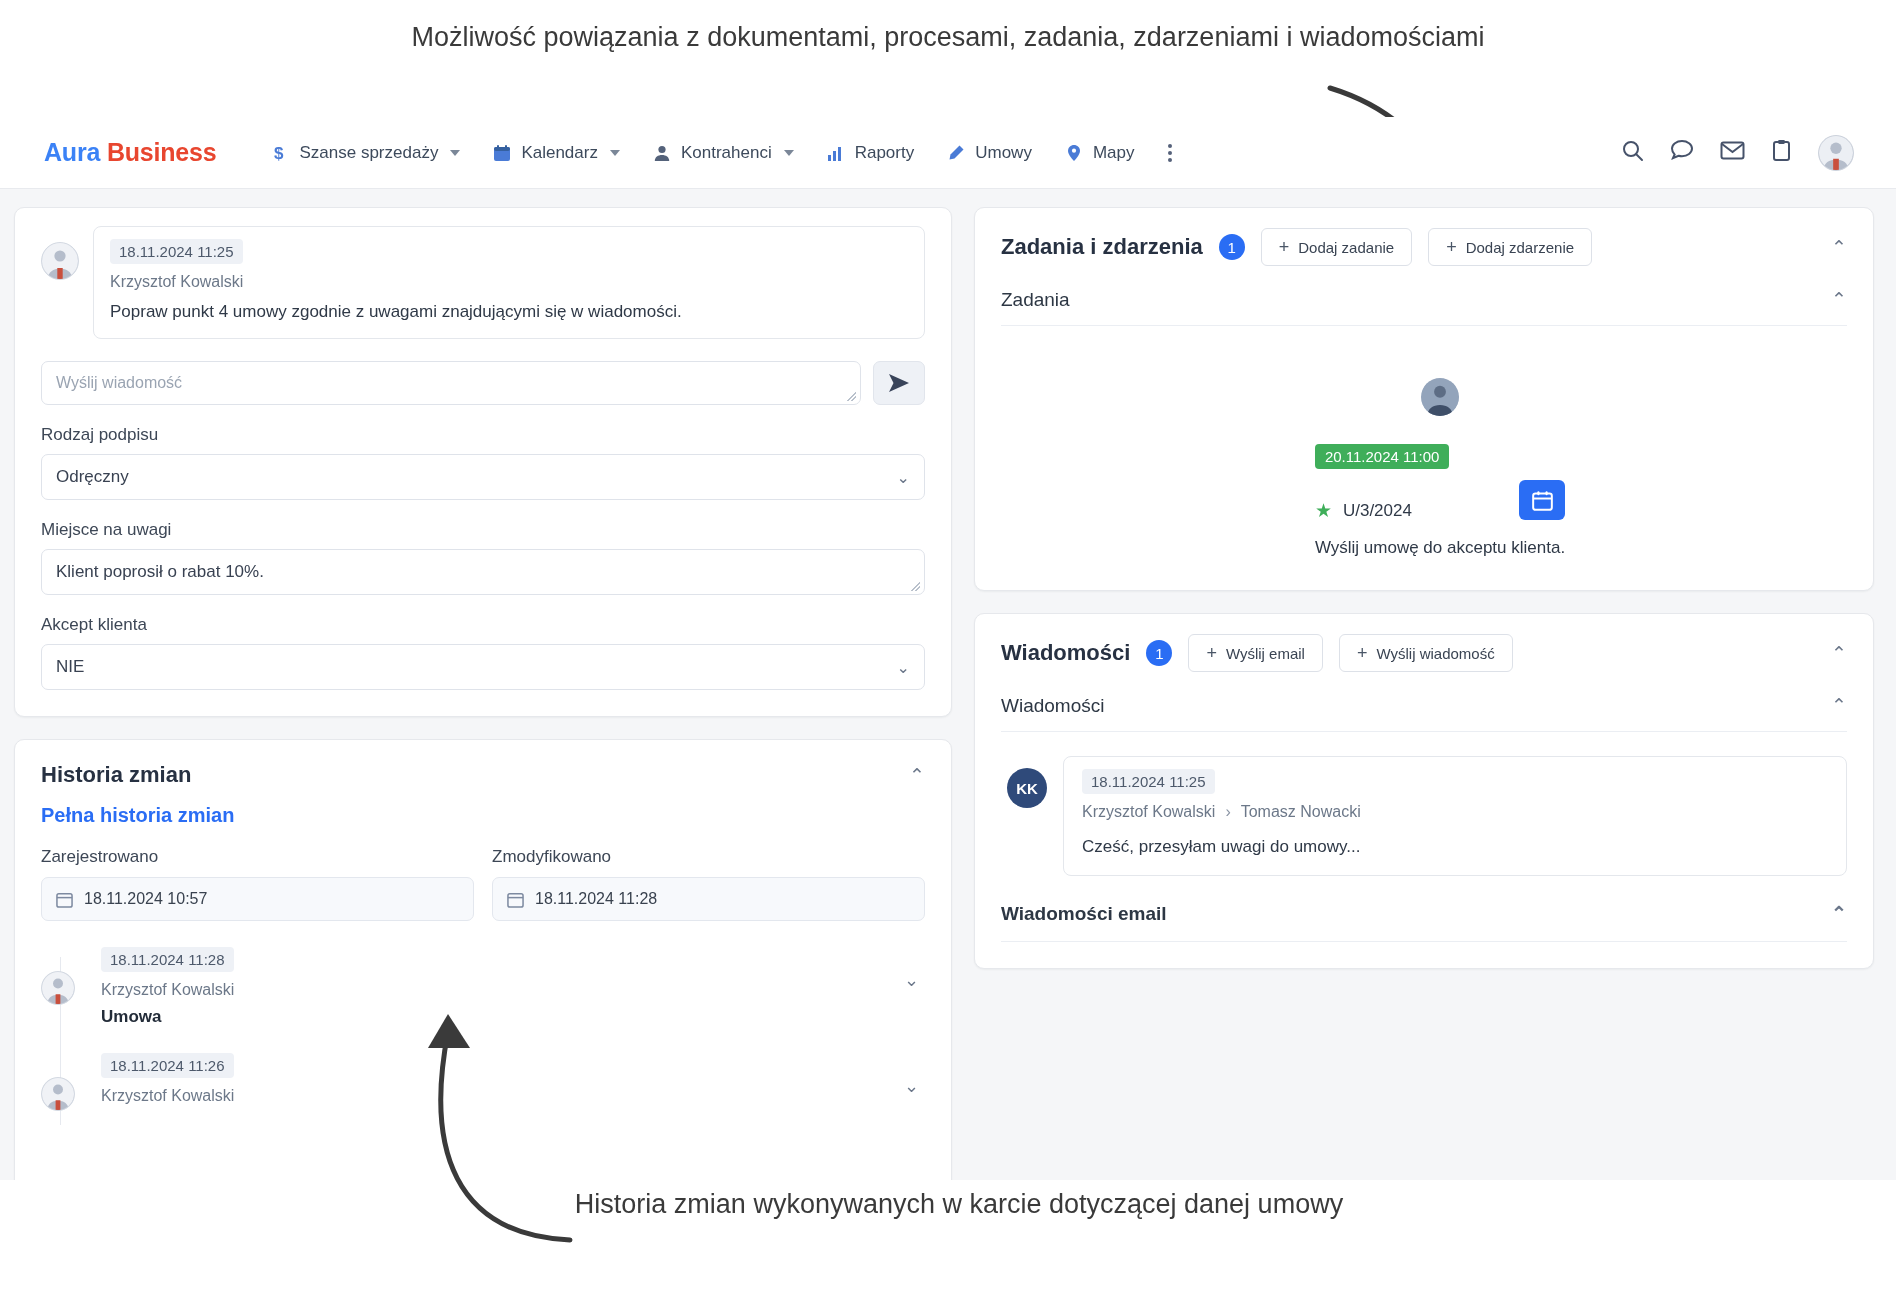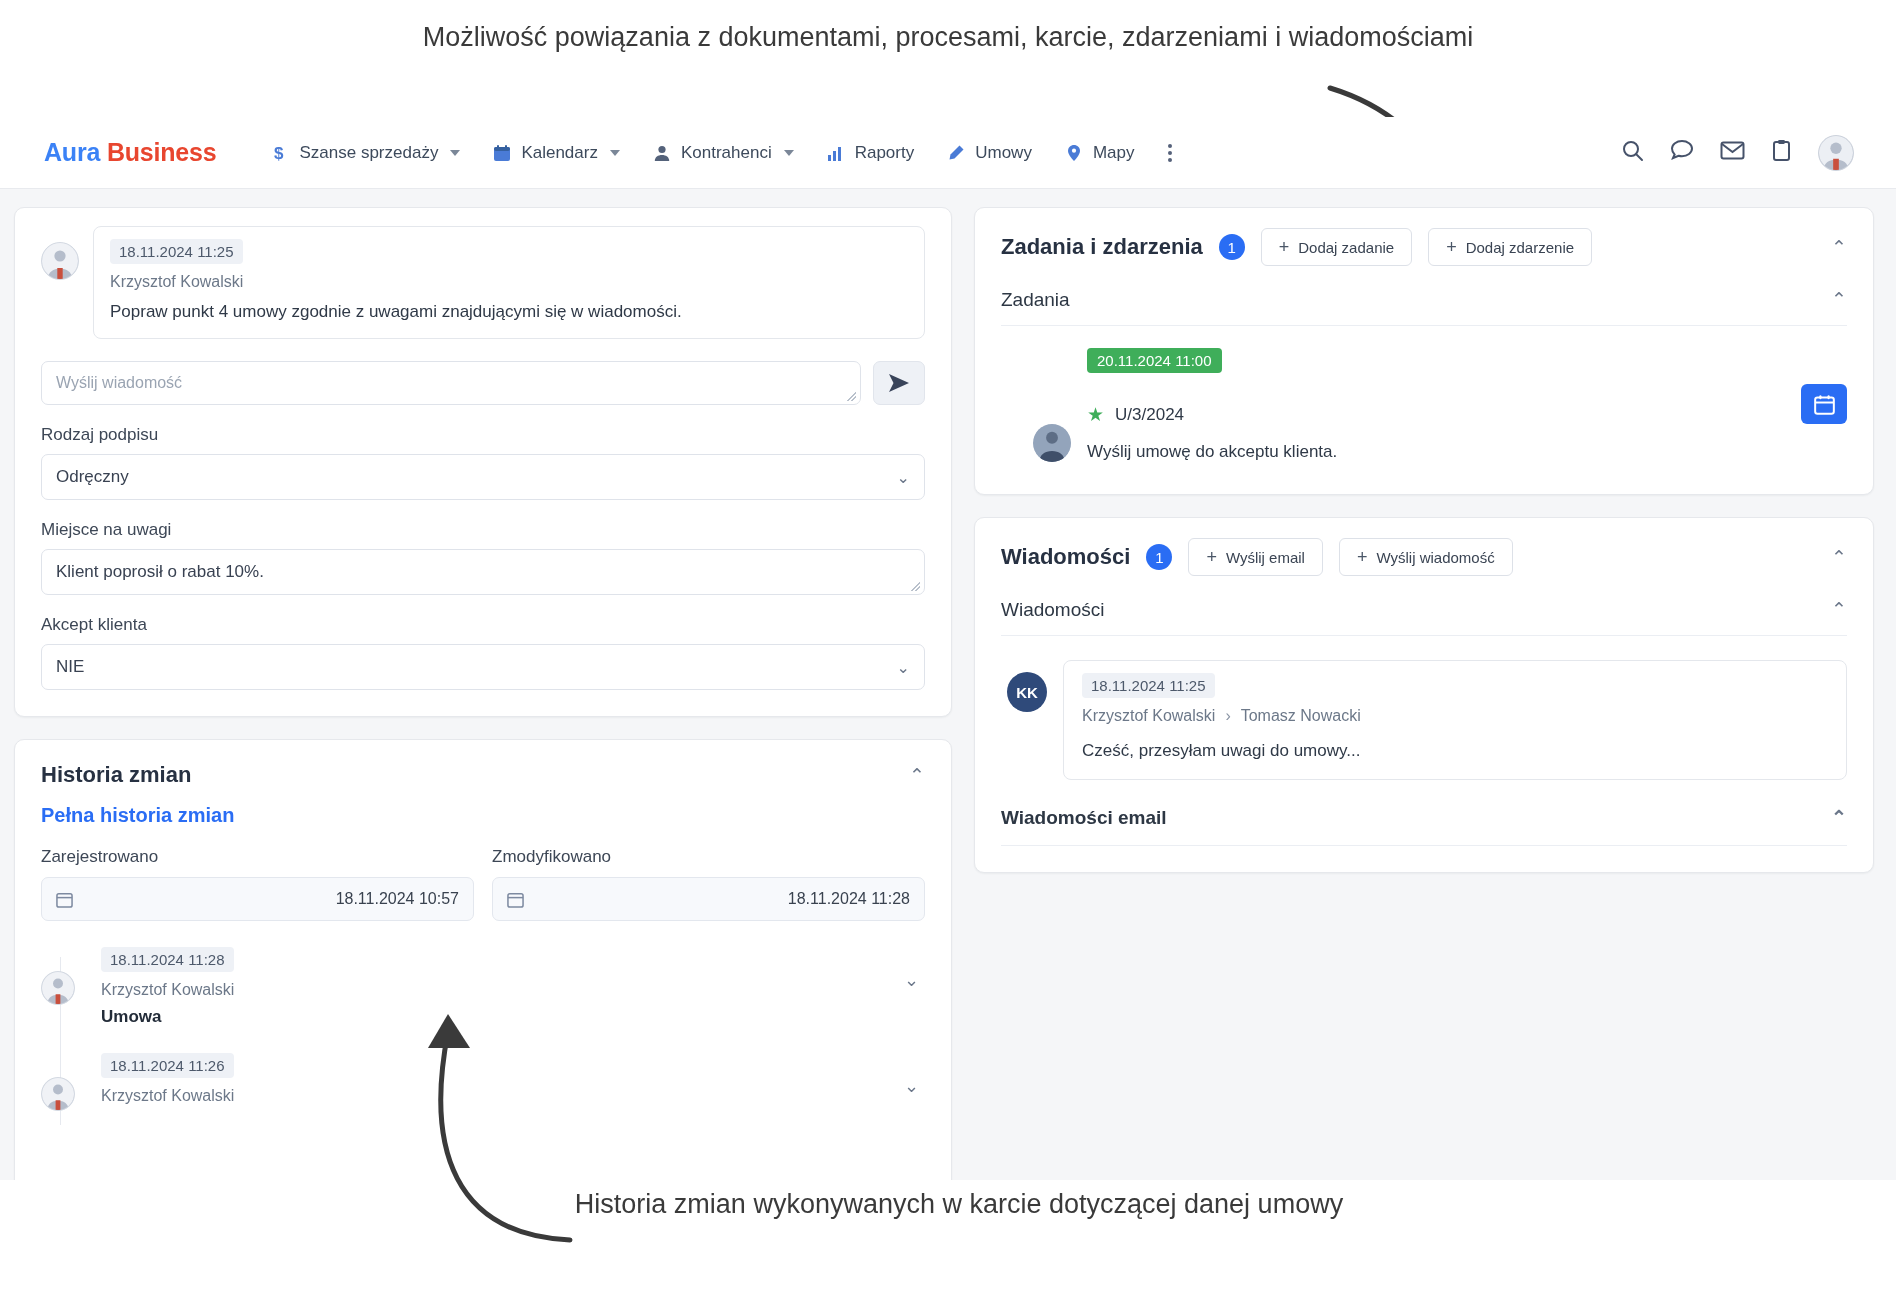--- a/index.html
+++ b/index.html
@@ -199,21 +199,21 @@
   .collapse-chev { margin-left: auto; color: #6b778a; font-size: 19px; cursor: pointer; }
   .link-blue { color: #2a6df4; font-size: 20px; font-weight: 600; margin: 16px 0 20px 0; display: inline-block; cursor: pointer; }
 
   .date-grid { display: flex; gap: 18px; }
   .date-col { flex: 1 1 0; }
   .date-col .dl { font-size: 17px; color: #3d4756; margin-bottom: 10px; }
   .date-field {
     height: 44px; border: 1px solid #e3e7ee; border-radius: 7px;
     background: #f7f9fc;
     display: flex; align-items: center; gap: 11px;
-    padding: 0 14px; font-size: 16px; color: #39424f; justify-content: space-between;
+    padding: 0 14px; font-size: 16px; color: #39424f;
   }
 
   .timeline { margin-top: 26px; position: relative; padding-left: 38px; }
   .timeline:before {
     content: ""; position: absolute; left: 19px; top: 10px; bottom: -20px;
     width: 1px; background: #e6e9ef;
   }
   .tl-item { position: relative; margin-bottom: 26px; }
   .tl-avatar {
     position: absolute; left: -38px; top: 24px;
@@ -250,21 +250,21 @@
   .btn-outline .plus { font-size: 18px; color: #4a5667; line-height: 1; }
 
   .sub-head {
     display: flex; align-items: center;
     font-size: 19px; color: #2d3744;
     padding: 22px 0 14px 0;
     border-bottom: 1px solid #ebeef3;
     margin-bottom: 6px;
   }
 
-  .task-row { display: flex; gap: 16px; align-items: flex-end; padding: 16px 0 6px 32px; position: relative; }
+  .task-row { display: flex; gap: 28px; align-items: center; padding: 16px 0 6px 32px; position: relative; flex-direction: column; }
   .chip-green {
     display: inline-block; background: #3fae5a; color: #fff;
     border-radius: 4px; font-size: 15px; padding: 4px 10px; font-weight: 500;
   }
   .task-avatar {
     width: 38px; height: 38px; border-radius: 50%;
     background: linear-gradient(160deg,#cfd6e0,#9fb0c4);
     overflow: hidden; flex: 0 0 38px;
     display: flex; align-items: center; justify-content: center;
     margin-top: 30px;
@@ -303,21 +303,21 @@
     font-size: 19px; color: #2d3744;
     padding: 26px 0 16px 0;
     border-bottom: 1px solid #ebeef3;
     font-weight: bold;
   }
 </style>
 </head>
 <body>
 
 <div class="annotation-top">
-  <span>Możliwość powiązania z dokumentami, procesami, karcie, zdarzeniami i wiadomościami</span>
+  <span>Możliwość powiązania z dokumentami, procesami, zadania, zdarzeniami i wiadomościami</span>
 </div>
 
 <svg class="arrow-svg" style="top:78px; left:1300px;" width="250" height="330" viewBox="0 0 250 330">
   <path d="M30 10 C 145 45, 185 150, 148 265" fill="none" stroke="#3a3a3a" stroke-width="5" stroke-linecap="round"></path>
   <path d="M148 282 L 128 248 L 172 250 Z" fill="#3a3a3a"></path>
 </svg>
 
 <div class="app">
 
   <div class="topbar">

